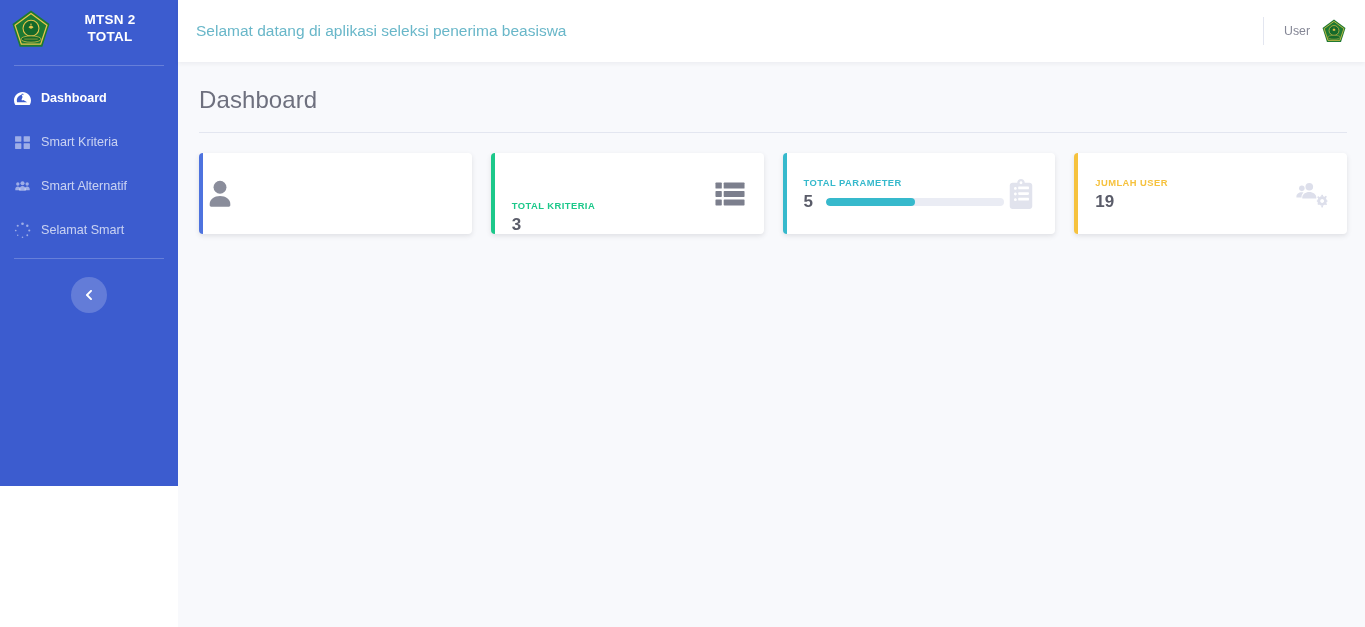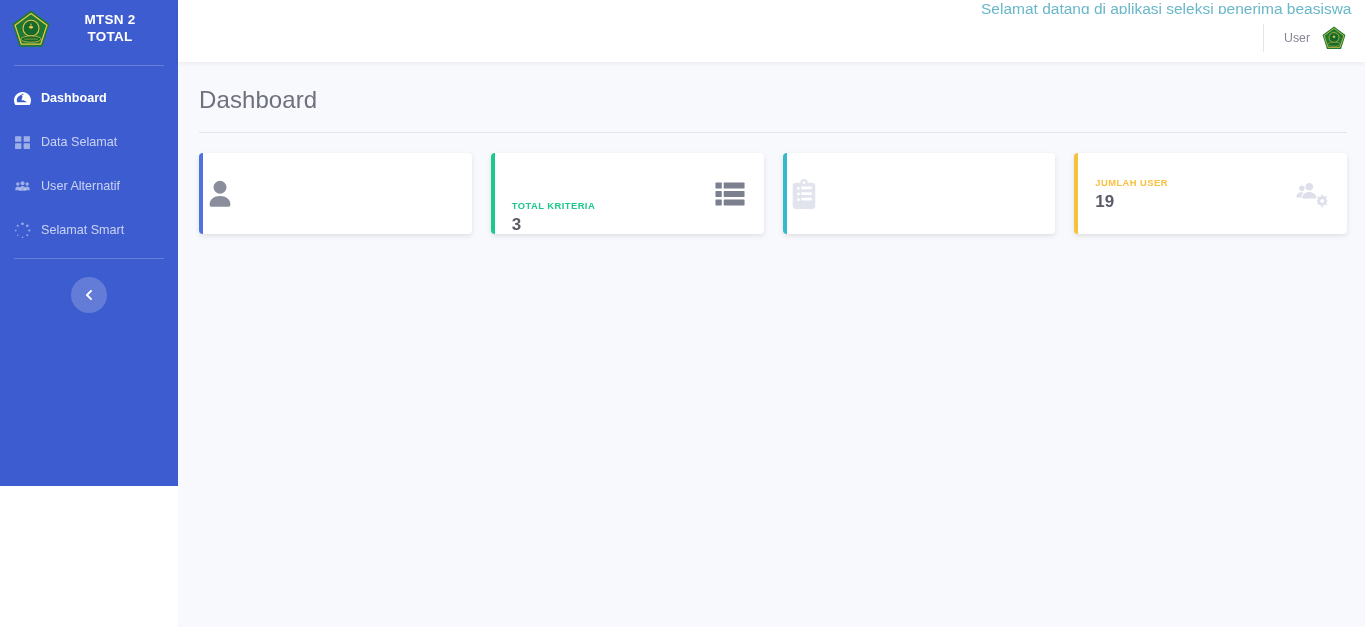--- a/index.html
+++ b/index.html
@@ -127,25 +127,24 @@
     flex-direction: column;
     background: #ffffff;
     position: relative;
   }
 
   .topbar {
     height: 62px;
     min-height: 62px;
     background: #ffffff;
     display: flex;
-    align-items: flex-end;
+    align-items: center;
     box-shadow: 0 2px 4px rgba(58,59,69,0.06);
     position: relative;
     z-index: 5;
-    flex-direction: column;
   }
 
   .welcome-clip {
     margin-left: 18px;
     width: 384px;
     overflow: hidden;
     white-space: nowrap;
   }
 
   .welcome-text {
@@ -334,36 +333,36 @@
       <li>
           <a class="nav-item inactive">
         <span class="nav-icon">
           <svg width="17" height="17" viewBox="0 0 512 512">
                 <rect x="32" y="64" width="190" height="170" rx="14"></rect>
                 <rect x="290" y="64" width="190" height="170" rx="14"></rect>
                 <rect x="32" y="278" width="190" height="170" rx="14"></rect>
                 <rect x="290" y="278" width="190" height="170" rx="14"></rect>
               </svg>
         </span>
-        <span class="nav-label">Data Selamat</span>
+        <span class="nav-label">Smart Kriteria</span>
       </a>
         </li>
 
       <li>
           <a class="nav-item inactive">
         <span class="nav-icon">
           <svg width="17" height="17" viewBox="0 0 640 512">
                 <circle cx="144" cy="160" r="64"></circle>
                 <circle cx="496" cy="160" r="64"></circle>
                 <path d="M144 256c-53 0-96 43-96 96v48h192v-48c0-53-43-96-96-96zM496 256c-53 0-96 43-96 96v48h192v-48c0-53-43-96-96-96z"></path>
                 <circle cx="320" cy="136" r="76"></circle>
                 <path d="M320 240c-66 0-120 54-120 120v56h240v-56c0-66-54-120-120-120z"></path>
               </svg>
         </span>
-        <span class="nav-label">User Alternatif</span>
+        <span class="nav-label">Smart Alternatif</span>
       </a>
         </li>
 
       <li>
           <a class="nav-item inactive">
         <span class="nav-icon">
           <svg width="17" height="17" viewBox="0 0 512 512">
                 <circle cx="256" cy="52" r="40"></circle>
                 <circle cx="400" cy="112" r="36"></circle>
                 <circle cx="460" cy="256" r="32"></circle>
@@ -447,20 +446,29 @@
               <rect x="148" y="14" width="356" height="104" rx="12"></rect>
               <rect x="8" y="158" width="108" height="104" rx="12"></rect>
               <rect x="148" y="158" width="356" height="104" rx="12"></rect>
               <rect x="8" y="302" width="108" height="104" rx="12"></rect>
               <rect x="148" y="302" width="356" height="104" rx="12"></rect>
             </svg>
           </div>
         </div>
 
         <div class="stat-card card-par">
+          <div class="card-body">
+            <div class="card-label">TOTAL PARAMETER</div>
+            <div class="card-value-row">
+              <div class="card-value">5</div>
+              <div class="progress-track">
+                <div class="progress-fill" style="width: 50%;"></div>
+              </div>
+            </div>
+          </div>
           <div class="card-icon">
             <svg width="26" height="30" viewBox="0 0 384 512">
               <path d="M336 64h-80c0-35-29-64-64-64s-64 29-64 64H48C21 64 0 85 0 112v352c0 27 21 48 48 48h288c27 0 48-21 48-48V112c0-27-21-48-48-48zM192 40c13 0 24 11 24 24s-11 24-24 24-24-11-24-24 11-24 24-24zM96 376c-13 0-24-11-24-24s11-24 24-24 24 11 24 24-11 24-24 24zm0-96c-13 0-24-11-24-24s11-24 24-24 24 11 24 24-11 24-24 24zm0-96c-13 0-24-11-24-24s11-24 24-24 24 11 24 24-11 24-24 24zm216 184H160c-9 0-16-7-16-16v-16c0-9 7-16 16-16h152c9 0 16 7 16 16v16c0 9-7 16-16 16zm0-96H160c-9 0-16-7-16-16v-16c0-9 7-16 16-16h152c9 0 16 7 16 16v16c0 9-7 16-16 16zm0-96H160c-9 0-16-7-16-16v-16c0-9 7-16 16-16h152c9 0 16 7 16 16v16c0 9-7 16-16 16z"></path>
             </svg>
           </div>
         </div>
 
         <div class="stat-card card-usr">
           <div class="card-body">
             <div class="card-label">JUMLAH USER</div>

